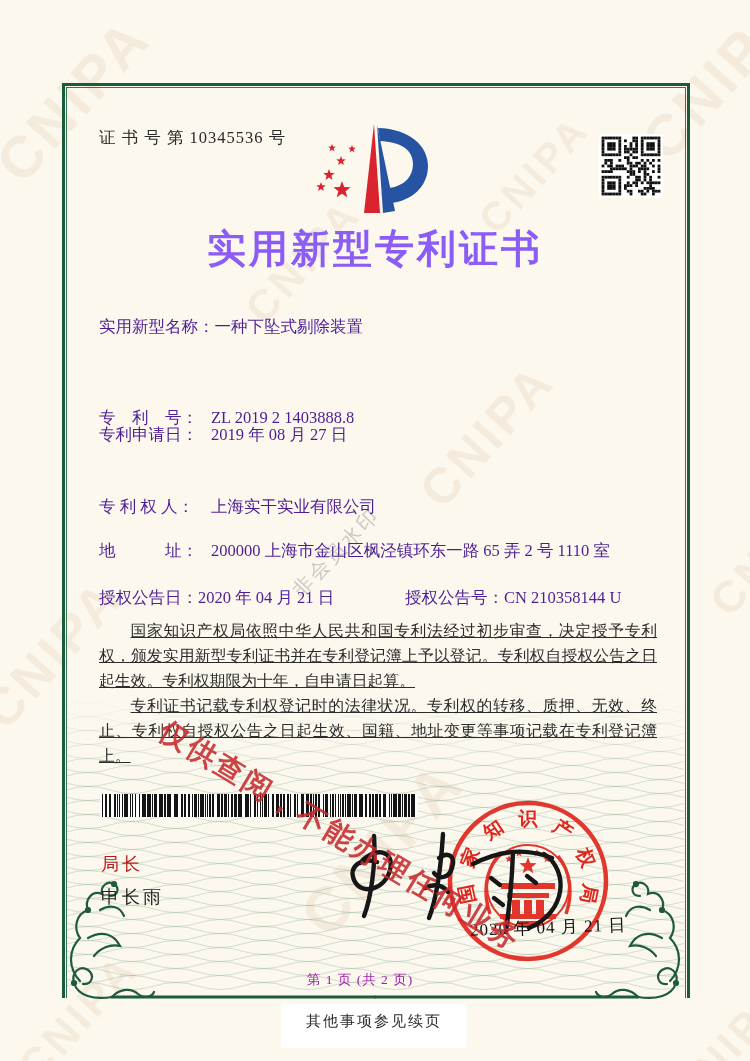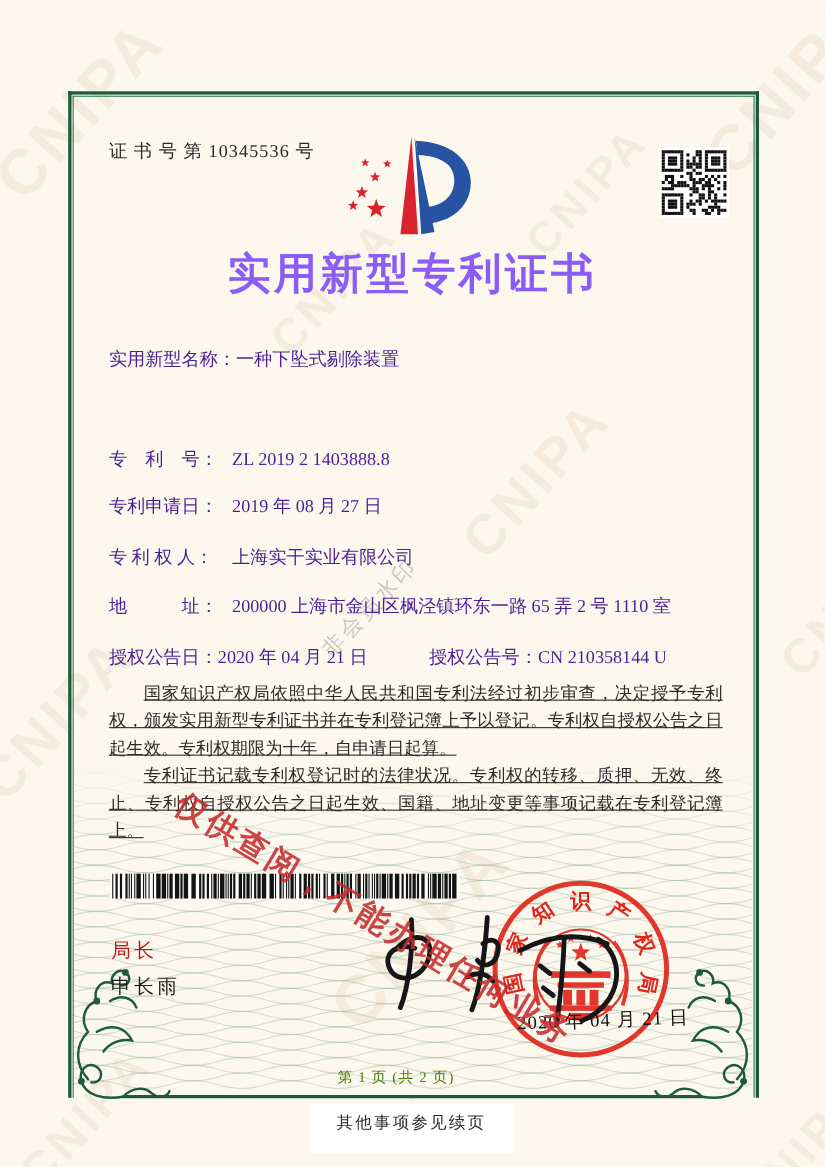--- a/index.html
+++ b/index.html
@@ -23,36 +23,36 @@
   .ornate{position:absolute;left:40px;top:876px;z-index:3;}
   
   .cert-no{position:absolute;left:99px;top:127px;z-index:4;font-size:16.5px;letter-spacing:1px;color:#2a2a2a;}
   .logo{position:absolute;left:308px;top:116px;z-index:4;}
   .qr{position:absolute;left:599px;top:134px;z-index:4;}
   .title{position:absolute;left:0;right:0;top:222px;z-index:4;margin:0;text-align:center;
          font-size:39px;font-weight:bold;letter-spacing:3px;color:#8b5cf6;}
   
   .frow{position:absolute;left:99px;width:558px;z-index:4;font-size:16.5px;white-space:nowrap;color:#4c1d95;}
   .flabel{display:inline-block;min-width:112px;}
-  .grant2{position:absolute;left:291px;top:0;}
+  .grant2{position:absolute;left:306px;top:0;}
   
   .paras{position:absolute;left:99px;top:618px;width:558px;z-index:4;font-size:15.8px;line-height:25px;
          text-align:justify;color:#2b2b2b;}
   .paras p{margin:0;text-indent:2em;text-decoration:underline;}
   
   .barcode{position:absolute;left:100px;top:794px;z-index:5;}
   .officer-title{position:absolute;left:101px;top:852px;z-index:6;font-size:18px;letter-spacing:3px;color:#b91c1c;}
   .officer-name{position:absolute;left:101px;top:885px;z-index:6;font-size:18px;letter-spacing:3px;color:#1f1f1f;text-align:center;}
   .signature{position:absolute;left:315px;top:818px;z-index:8;}
   .seal{position:absolute;left:443px;top:796px;z-index:6;}
   .seal-char{font-size:19px;font-weight:bold;fill:#e0261c;font-family:"Liberation Serif","DejaVu Serif",serif;}
   .seal-date{position:absolute;left:470px;top:916px;z-index:7;font-size:17px;letter-spacing:1px;color:#101010;
              transform:rotate(-2deg);white-space:nowrap;}
   .page-footer{position:absolute;left:0;right:30px;top:971px;z-index:4;text-align:center;font-size:13.5px;
-               letter-spacing:1px;color:#4d7c0f;}
+               letter-spacing:1px;color:#a21caf;}
   .cont-strip{position:absolute;left:281px;top:1004px;width:186px;height:44px;z-index:4;
               background:rgba(255,255,255,0.95);text-align:center;line-height:33px;}
   .cont-strip span{font-size:15px;letter-spacing:2px;color:#2b2b2b;}
 </style>
 </head>
 <body>
 
 <div class="page">
 
   <div class="wm-layer" id="wm-layer">
@@ -376,21 +376,21 @@
     </svg>
 
   <h1 class="title">实用新型专利证书</h1>
 
   <div class="frow" style="top:316px">
     <span class="flabel">实用新型名称：</span><span class="fvalue">一种下坠式剔除装置</span>
   </div>
   <div class="frow" style="top:407px">
     <span class="flabel">专　利　号：</span><span class="fvalue">ZL 2019 2 1403888.8</span>
   </div>
-  <div class="frow" style="top:449px">
+  <div class="frow" style="top:424px">
     <span class="flabel">专利申请日：</span><span class="fvalue">2019 年 08 月 27 日</span>
   </div>
   <div class="frow" style="top:496px">
     <span class="flabel">专 利 权 人：</span><span class="fvalue">上海实干实业有限公司</span>
   </div>
   <div class="frow" style="top:540px">
     <span class="flabel">地　　　址：</span><span class="fvalue">200000 上海市金山区枫泾镇环东一路 65 弄 2 号 1110 室</span>
   </div>
   <div class="frow" style="top:587px">
     <span>授权公告日：</span><span>2020 年 04 月 21 日</span>

